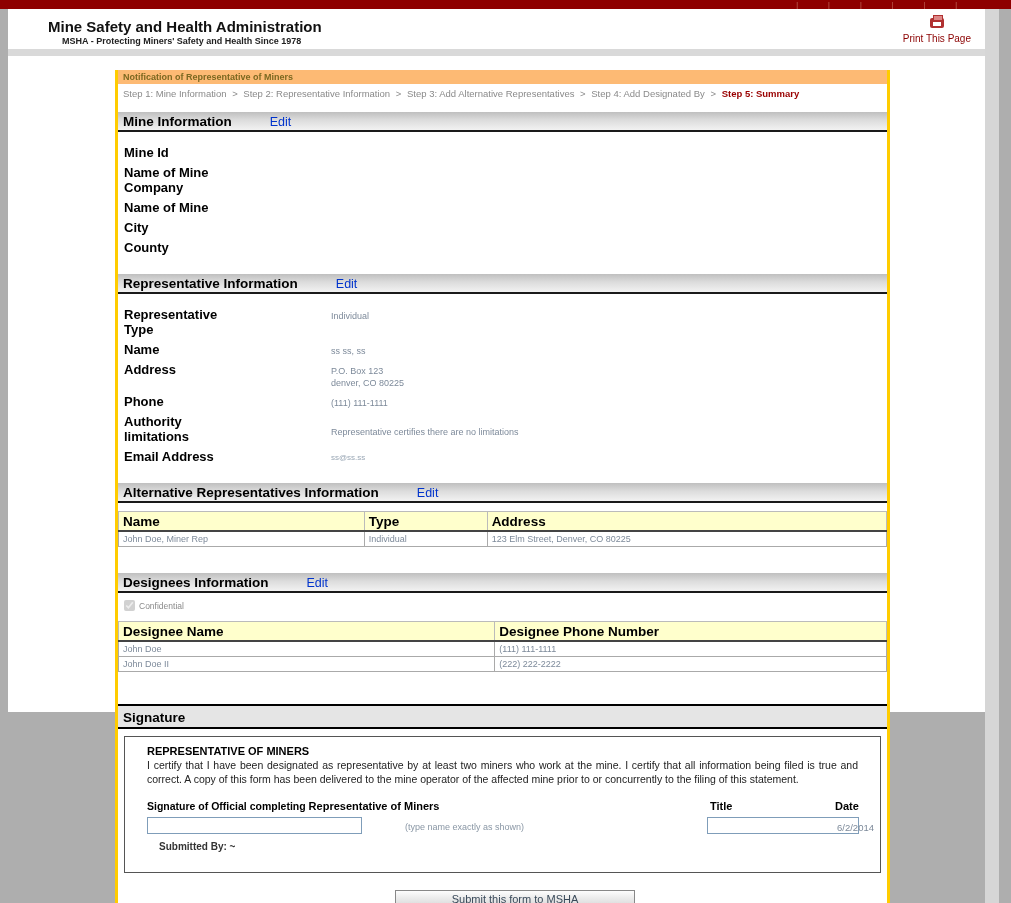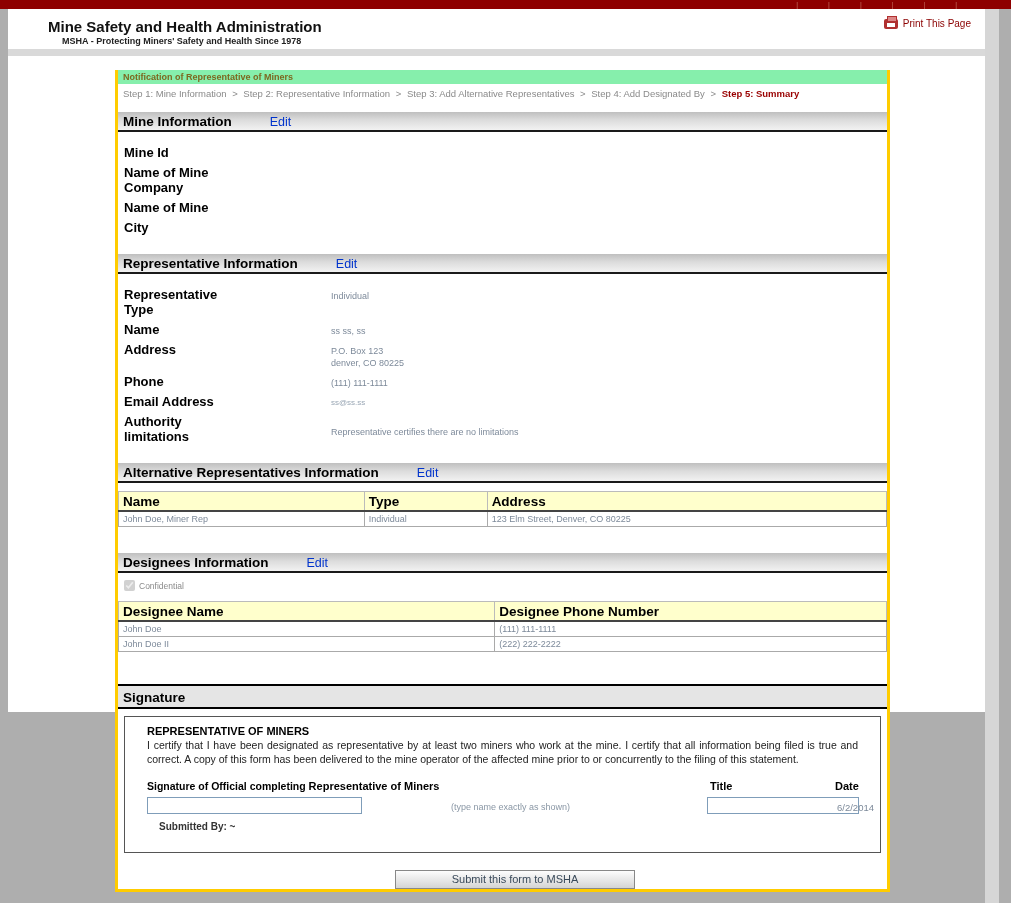--- a/index.html
+++ b/index.html
@@ -29,41 +29,41 @@
   .hdr-title {
     position:absolute; left:40px; top:9px;
     font-size:15px; font-weight:bold; color:#111;
   }
   .hdr-sub {
     position:absolute; left:54px; top:27px;
     font-size:9px; font-weight:bold; color:#222;
   }
   .print-link {
     position:absolute; right:14px; top:9px; font-size:10px; color:#8b0000;
-    cursor:pointer; display:flex; align-items:center; gap:5px;
+    cursor:pointer; display:flex; align-items:center; gap:5px;flex-direction:column;
   }
   .printer-icon {
     width:14px; height:10px; background:#b03030; border-radius:2px; position:relative;
   }
   .printer-icon:before {
     content:""; position:absolute; left:3px; top:-3px; width:8px; height:4px;
     background:#d88; border:1px solid #b03030;
   }
   .printer-icon:after {
     content:""; position:absolute; left:3px; top:4px; width:8px; height:4px; background:#fff;
   }
   .gray-band { height:7px; background:#d9d9d9; }
   
   .form-wrap {
     margin:14px 0 0 107px; width:775px;
     border-left:3px solid #FFCC00; border-right:3px solid #FFCC00; border-bottom:3px solid #FFCC00;
     background:#fff;
   }
   .banner {
-    background:#86efac; color:#7c6820; font-size:9px; font-weight:bold;
+    background:#fdba74; color:#7c6820; font-size:9px; font-weight:bold;
     padding:2px 5px 1px; height:14px;
   }
   .crumbs {
     font-size:9.5px; color:#8a8a8a; padding:3px 5px 12px; line-height:13px;
   }
   .crumbs .sep { margin:0 3px; }
   .crumbs .current { color:#990000; font-weight:bold; }
   .sec-hd {
     background:linear-gradient(to bottom,#bfbfbf 0%, #dcdcdc 45%, #f2f2f2 100%);
     border-bottom:2px solid #1a1a1a;
@@ -105,21 +105,21 @@
   }
   .stmt-head { font-size:11px; font-weight:bold; color:#000; margin-bottom:2px; }
   .stmt-text { font-size:10.5px; color:#222; text-align:justify; line-height:13.5px; }
   .sig-fields { position:relative; height:62px; margin-top:14px; }
   .sig-lab  { position:absolute; left:0;   top:0; font-size:10.5px; font-weight:bold; color:#000; }
   .sig-lab .b2 { font-size:11px; }
   .ttl-lab  { position:absolute; left:563px; top:0; font-size:11px; font-weight:bold; }
   .dat-lab  { position:absolute; left:688px; top:0; font-size:11px; font-weight:bold; }
   .sig-inp  { position:absolute; left:0;   top:17px; width:215px; height:17px;
               border:1px solid #7f9db9; font-size:11px; padding:0 3px; }
-  .sig-hint { position:absolute; left:258px; top:22px; font-size:9px; color:#8a97a5;margin-left:46px; }
+  .sig-hint { position:absolute; left:258px; top:22px; font-size:9px; color:#8a97a5; }
   .ttl-inp  { position:absolute; left:560px; top:17px; width:152px; height:17px;
               border:1px solid #7f9db9; font-size:11px; padding:0 3px; }
   .dat-val  { position:absolute; left:690px; top:22px; font-size:9.5px; color:#7d8a9a; }
   .sub-by   { position:absolute; left:12px; top:41px; font-size:10px; font-weight:bold; color:#333; }
   .btn-row { text-align:center; margin-top:16px;padding-left:25px; }
   .submit-btn {
     width:240px; height:19px; font-size:11px; color:#3a4a5a;
     background:linear-gradient(to bottom,#fdfdfd,#d4d4d4);
     border:1px solid #888; cursor:pointer; font-family:"Liberation Sans",sans-serif;
   }
@@ -171,20 +171,24 @@
         <span class="val"></span>
       </div>
       <div class="frow">
         <span class="lbl">Name of Mine</span>
         <span class="val"></span>
       </div>
       <div class="frow">
         <span class="lbl">City</span>
         <span class="val"></span>
       </div>
+      <div class="frow">
+        <span class="lbl">County</span>
+        <span class="val"></span>
+      </div>
     </div>
 
     <div class="sec-hd">
       <span class="t">Representative Information</span>
       <span class="edit">Edit</span>
     </div>
     <div class="fields rep">
       <div class="frow">
         <span class="lbl">Representative Type</span>
         <span class="val">Individual</span>
@@ -198,26 +202,26 @@
         <span class="val">
           <span style="display:block">P.O. Box 123</span>
           <span style="display:block">denver, CO 80225</span>
         </span>
       </div>
       <div class="frow">
         <span class="lbl">Phone</span>
         <span class="val">(111) 111-1111</span>
       </div>
       <div class="frow">
+        <span class="lbl">Authority limitations</span>
+        <span class="val" style="padding-top:12px">Representative certifies there are no limitations</span>
+      </div>
+      <div class="frow">
         <span class="lbl">Email Address</span>
         <span class="val tiny">ss@ss.ss</span>
-      </div>
-      <div class="frow">
-        <span class="lbl">Authority limitations</span>
-        <span class="val" style="padding-top:12px">Representative certifies there are no limitations</span>
       </div>
     </div>
 
     <div class="sec-hd">
       <span class="t">Alternative Representatives Information</span>
       <span class="edit">Edit</span>
     </div>
     <table class="tbl tbl-margin">
       <tbody>
           <tr>

